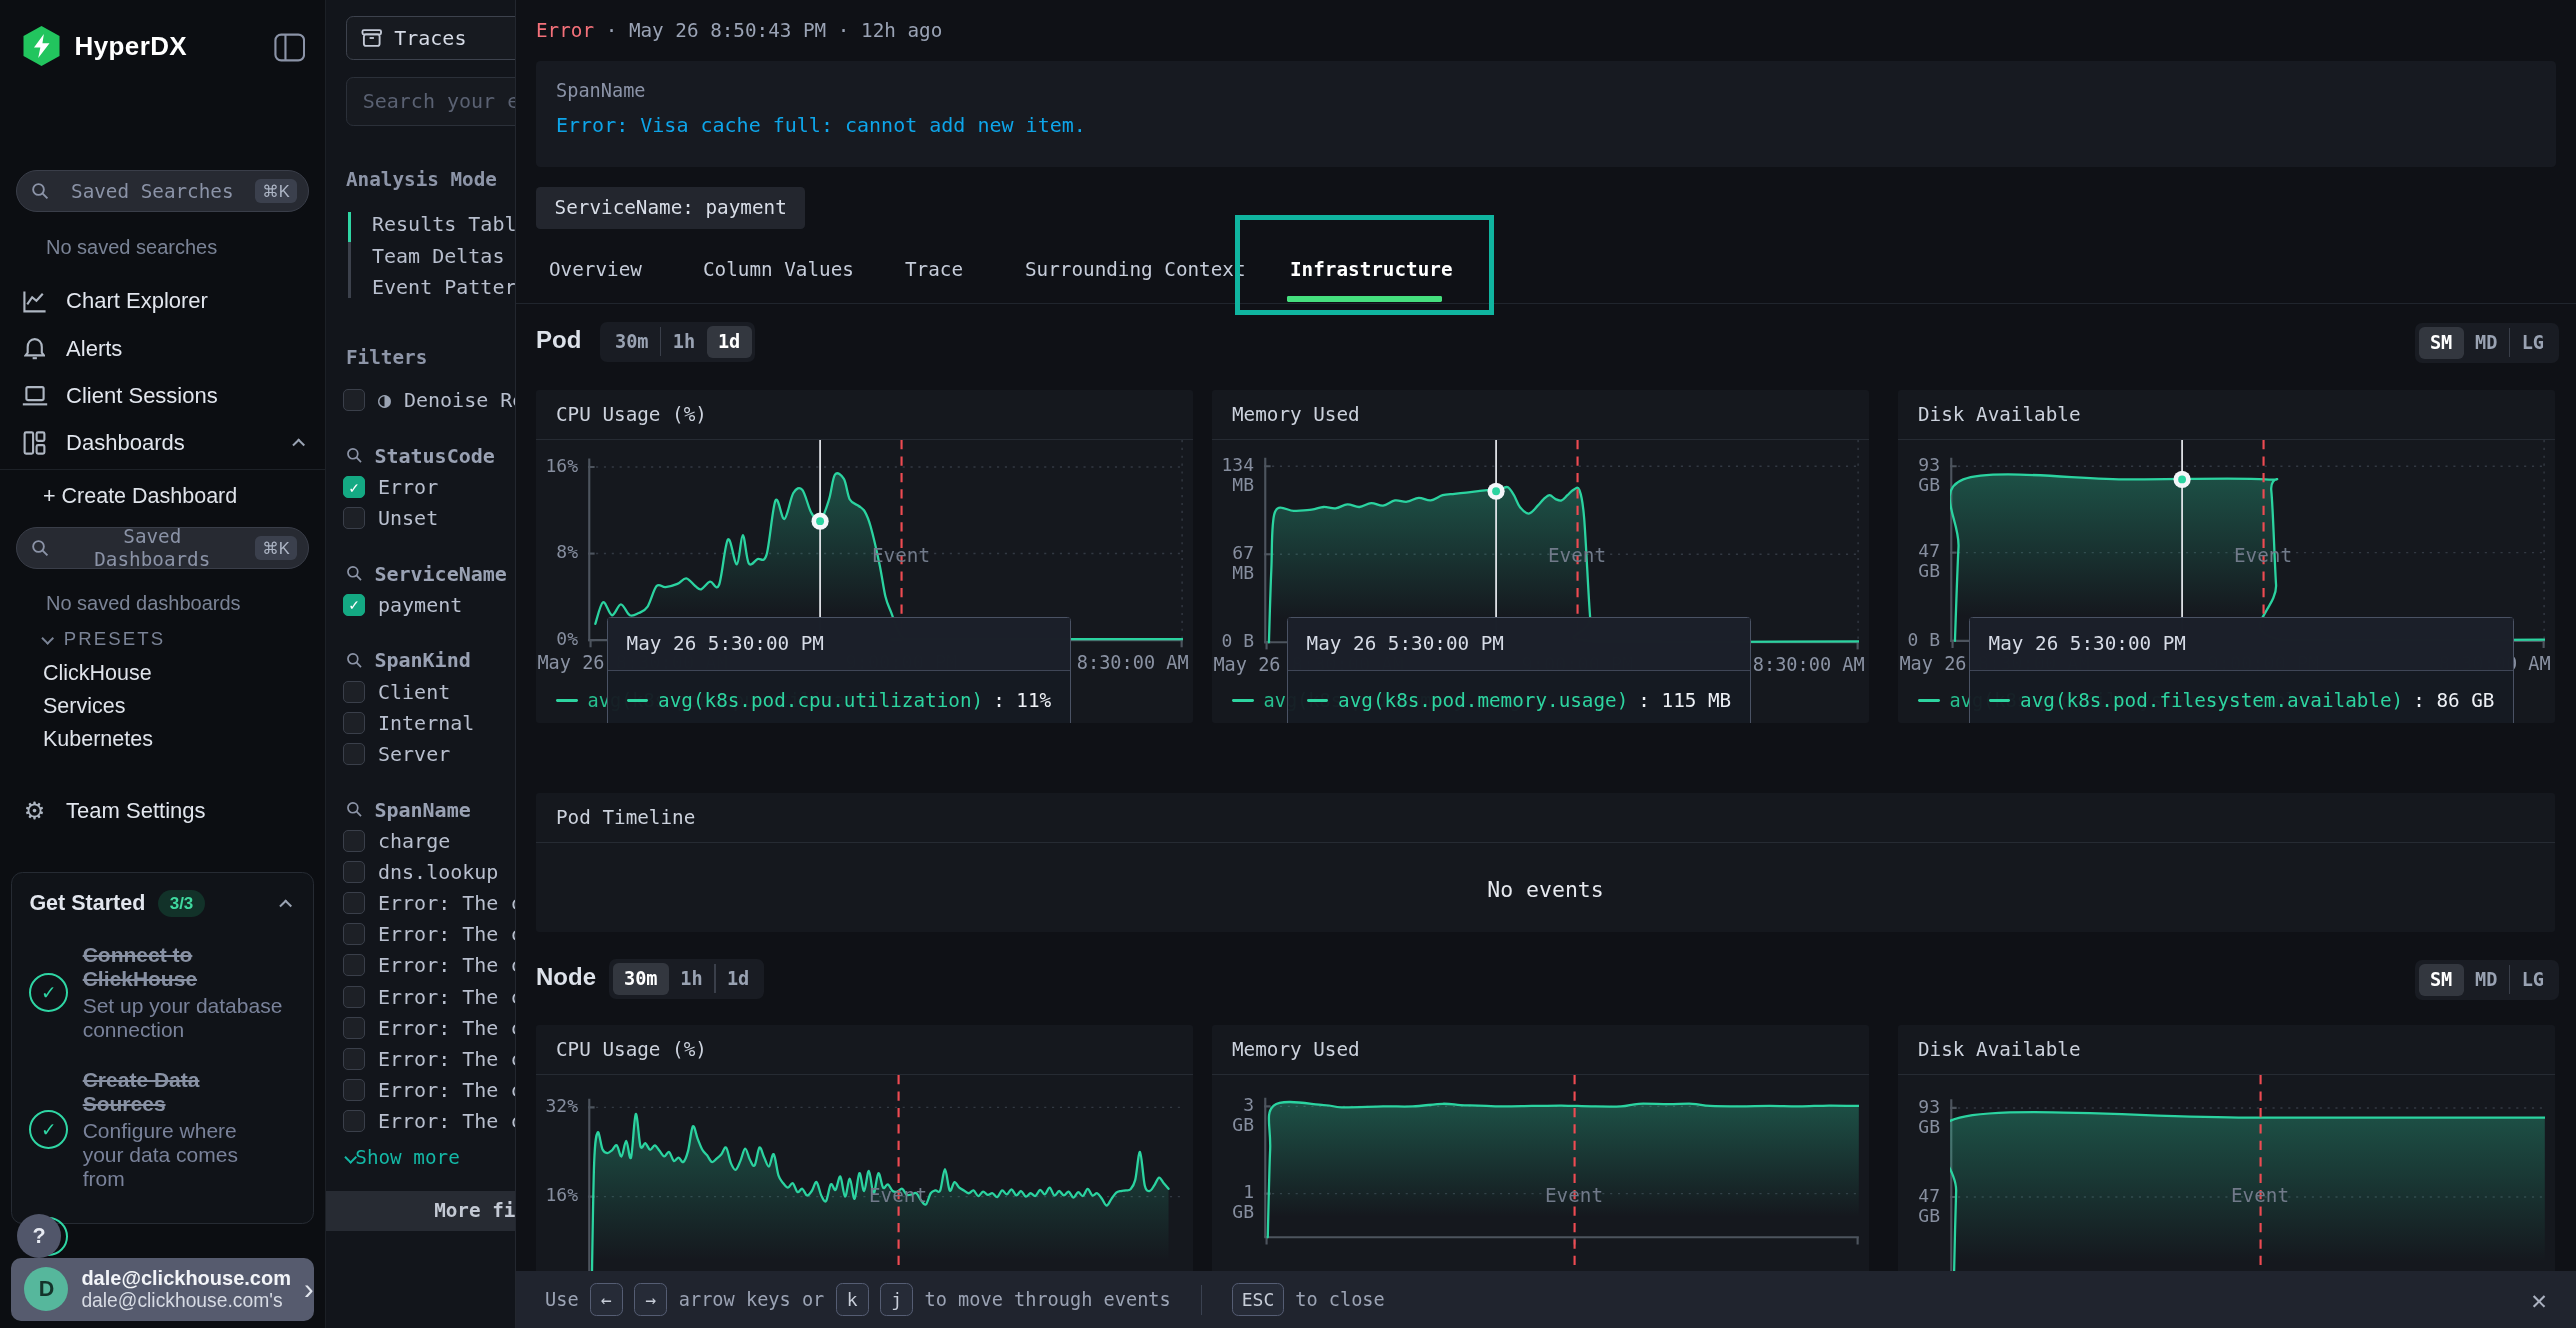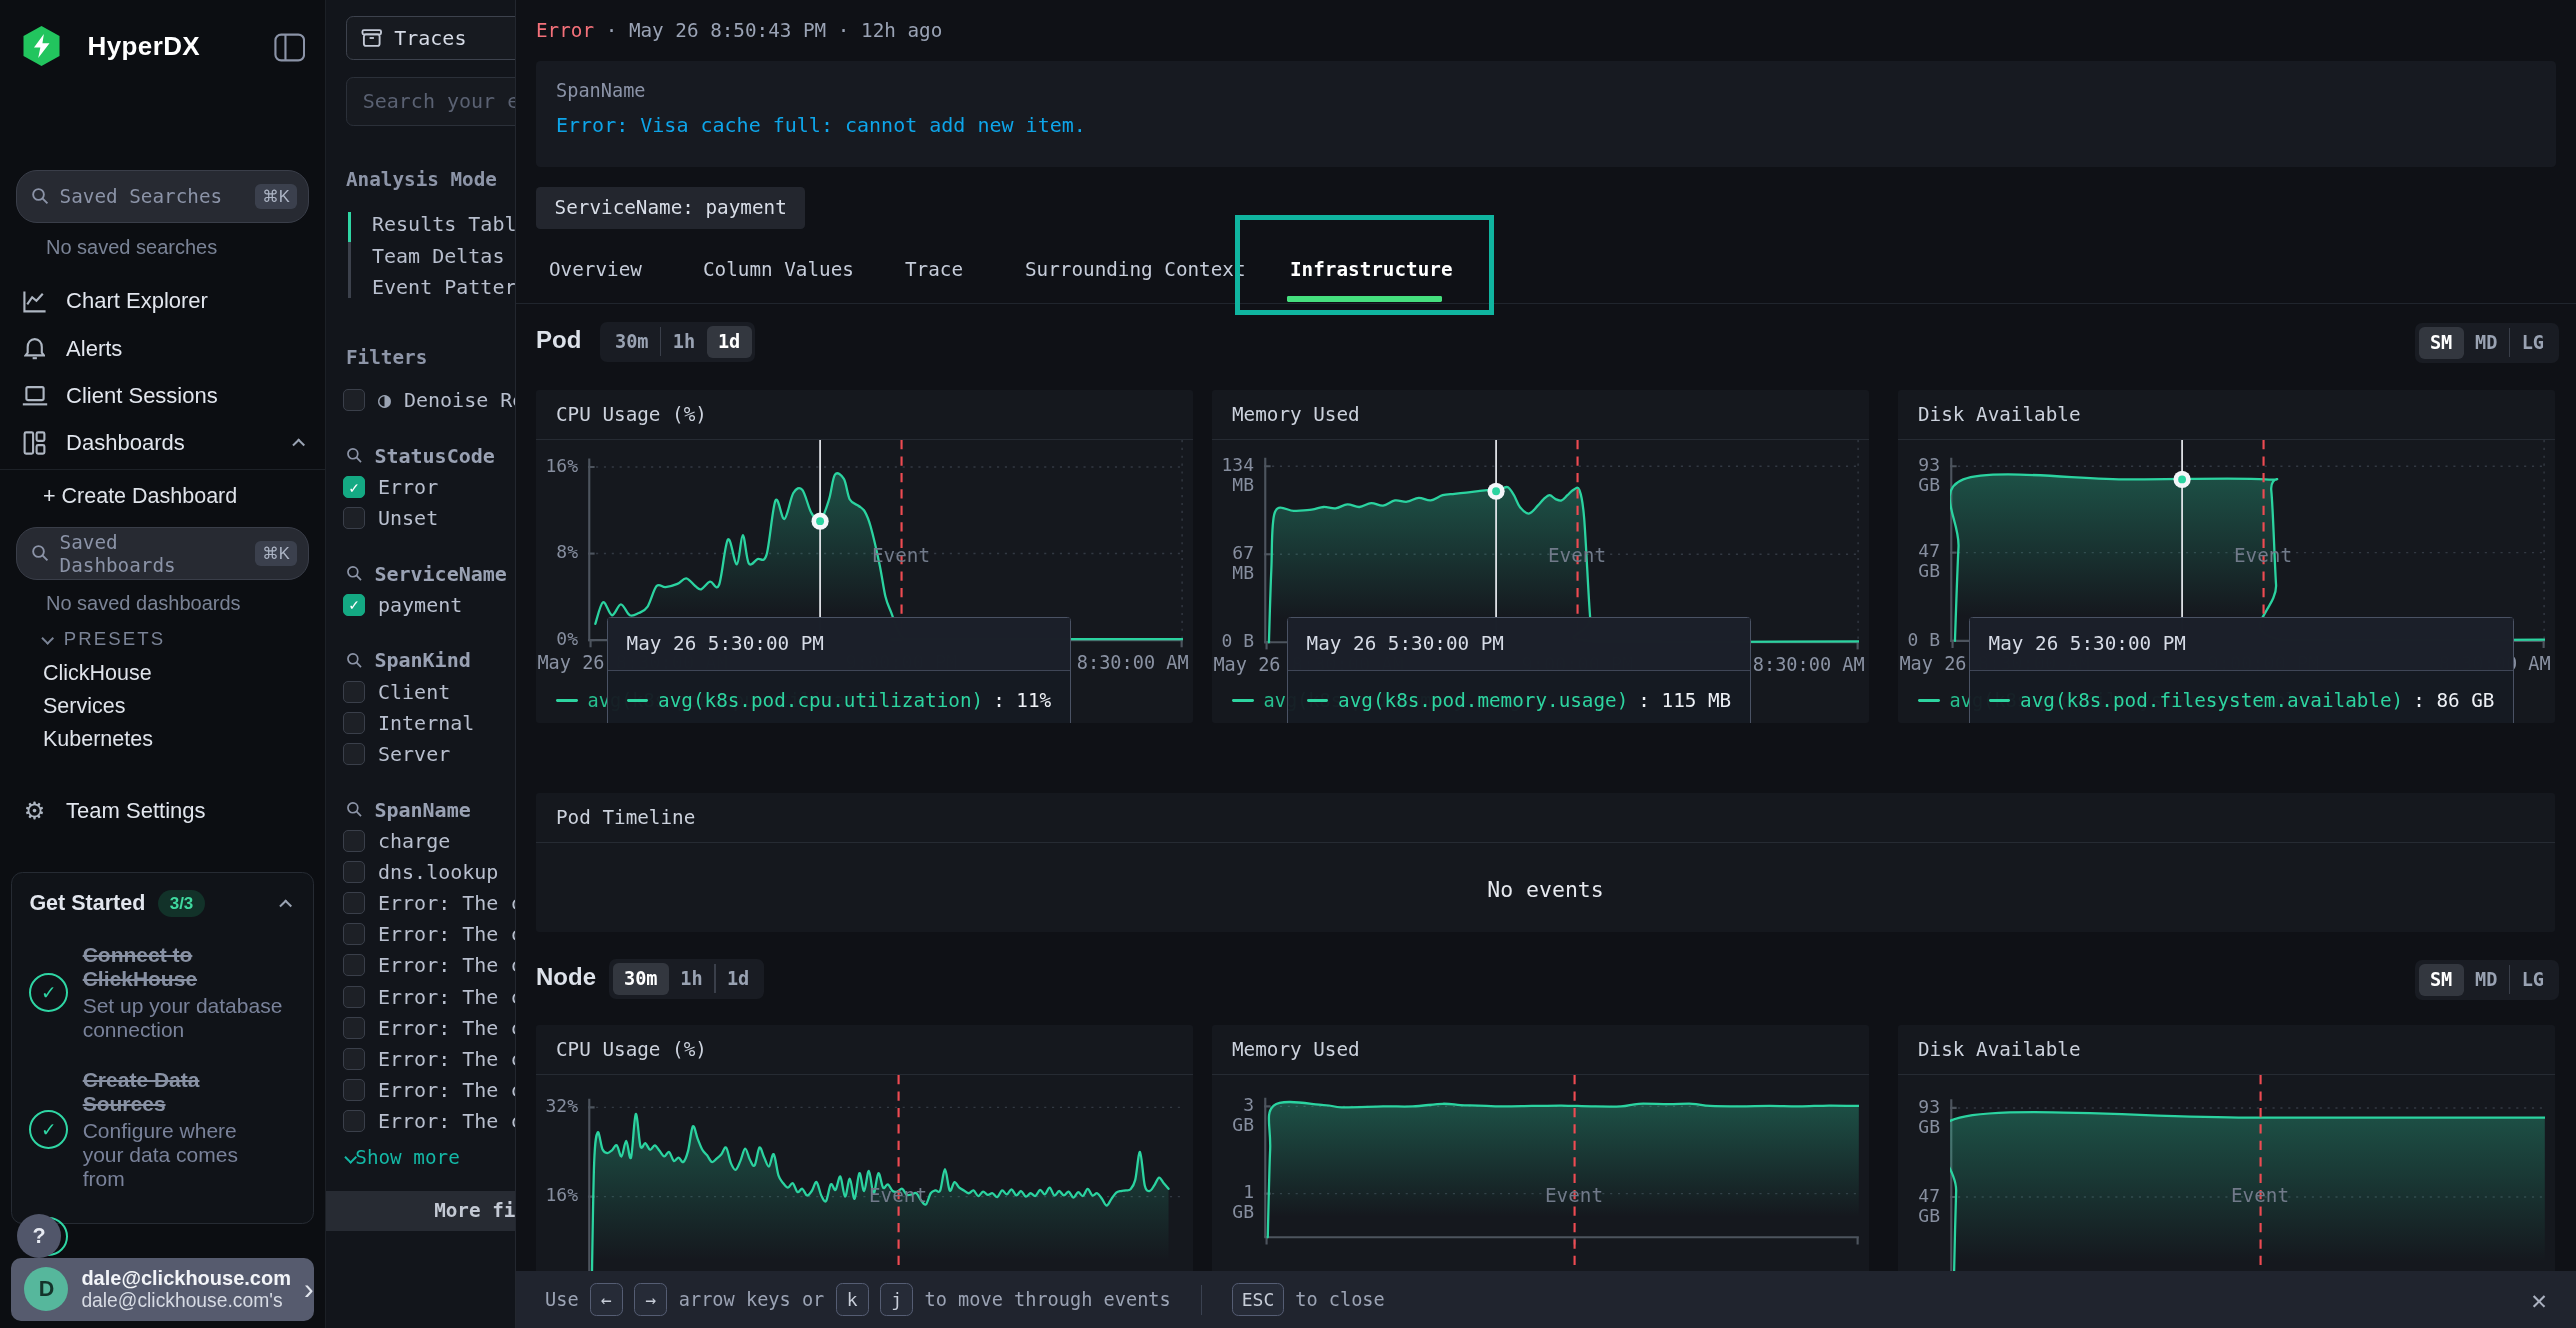--- a/index.html
+++ b/index.html
@@ -11,33 +11,33 @@
   
   .sidebar { position:absolute; left:0; top:0; width:326px; height:1328px;
              background:#0c0e12; border-right:0.7px solid #1c2026; z-index:2; }
   .filters { position:absolute; left:326px; top:0; width:190px; height:1328px;
              background:#12151b; overflow:hidden; z-index:1; }
   .filters-inner { width:301px; }
   .detail { position:absolute; left:515px; top:0; width:2061px; height:1328px;
             background:#0f1116; border-left:0.7px solid #23272f; z-index:3; }
 
   
-  .sb-logo { position:absolute; top:26px; left:21.5px; display:flex; align-items:center; gap:26px; }
+  .sb-logo { position:absolute; top:26px; left:21.5px; display:flex; align-items:center; gap:13px; }
   .hex { width:40px; height:40px; background:#22c55e; border-radius:5.7px;
          clip-path:polygon(50% 0,95% 25%,95% 75%,50% 100%,5% 75%,5% 25%);
          display:flex; align-items:center; justify-content:center; }
   .sb-title { font-size:26px; font-weight:bold; color:#fff; letter-spacing:0.4px; }
   .sb-collapse { position:absolute; top:33px; right:20px; color:#8b93a7; }
   .sb-search-row { position:absolute; top:100px; left:0; right:0; height:53px;
                    border-top:0.7px solid #1d2127; border-bottom:0.7px solid #1d2127;
                    display:flex; align-items:center; padding:0 21.5px; gap:14.3px; }
   .sb-search-row .lbl { color:#35d9a2; font-size:22px; font-weight:bold; flex:1; }
-  .pill { position:absolute; left:15.7px; right:15.7px; height:53px; border-radius:21px;
+  .pill { position:absolute; left:15.7px; right:15.7px; height:42px; border-radius:21px;
           background:#272a32; border:0.7px solid #3a3e49; display:flex; align-items:center;
-          padding:0 11.4px 0 14.3px; gap:10px; }
+          padding:0 11.4px 0 14.3px; gap:10px;text-align:center; }
   .pill .ph { color:#8b93a7; font-size:19.3px; flex:1; font-family:"DejaVu Sans Mono",monospace; }
   .kbd-k { background:#3b404d; color:#aeb6c6; font-size:16.5px; border-radius:5.7px; padding:2.9px 7.2px; }
   .sb-note { position:absolute; left:46px; color:#7a8396; font-size:20px; }
   .nav-item { position:absolute; left:0; right:0; height:42px; display:flex; align-items:center;
               gap:18.6px; padding:0 21.5px; color:#e2e6ee; font-size:22px; font-weight:500; }
   .nav-item .ni { width:26px; color:#aeb6c2; display:flex; justify-content:center; }
   .nav-item .grow { flex:1; }
   .sb-divider { position:absolute; left:0; right:0; height:0.7px; background:#1d2127; }
   .simple-link { position:absolute; left:43px; color:#dfe3ea; font-size:21.5px; }
   .presets-row { position:absolute; left:43px; color:#7a8396; font-size:18.6px; letter-spacing:2.1px;

